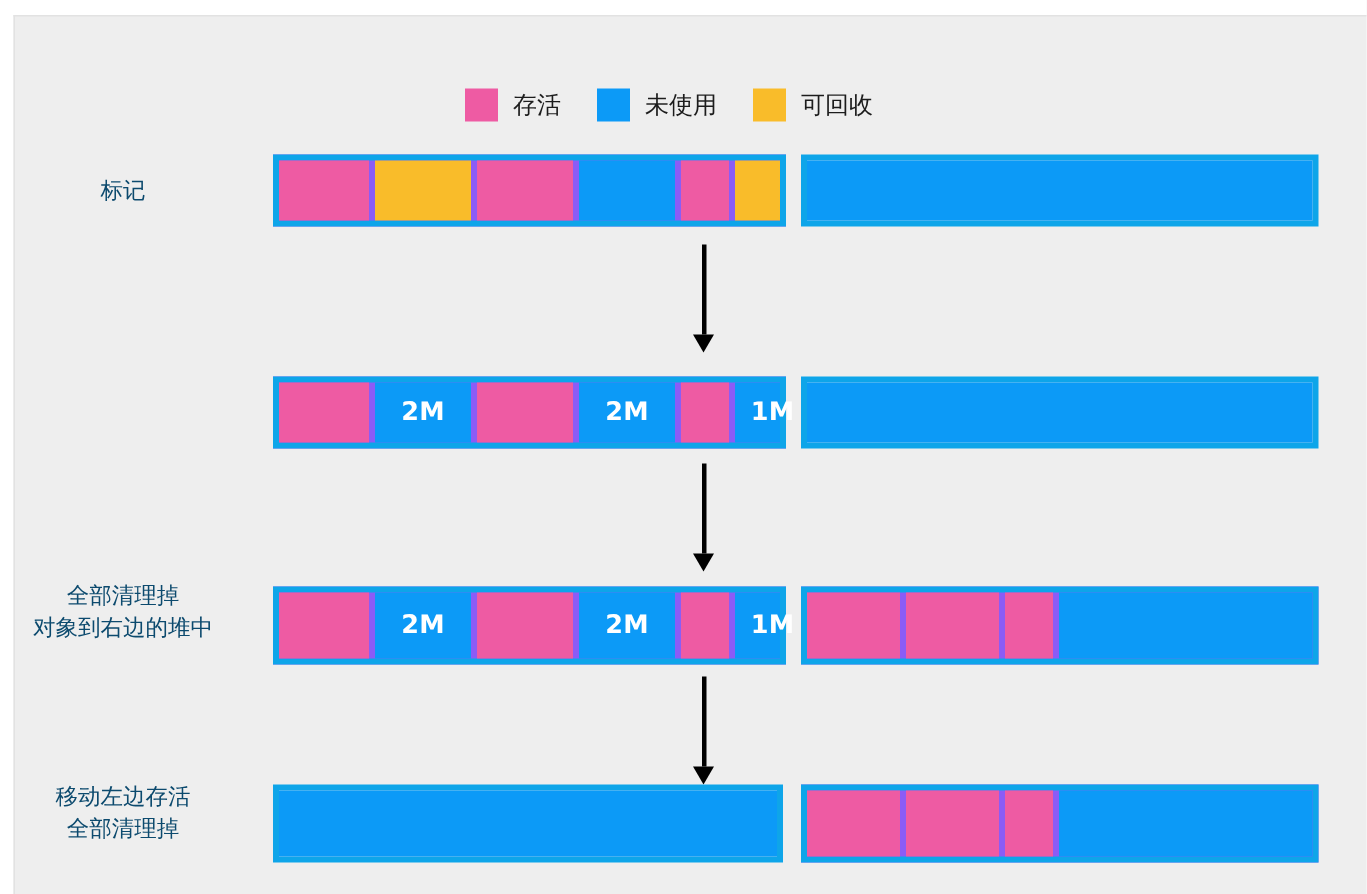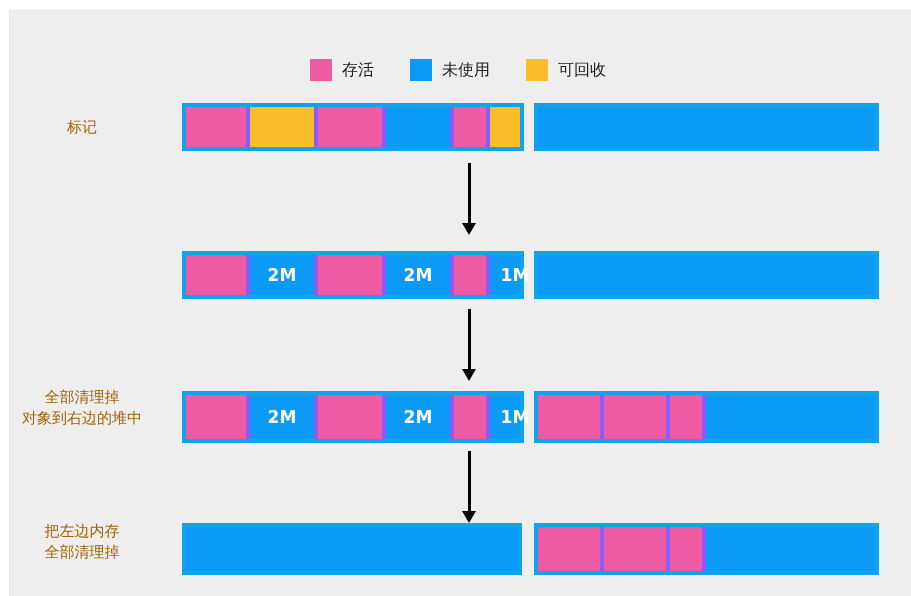--- a/index.html
+++ b/index.html
@@ -25,21 +25,21 @@
     box-sizing: border-box;
   }
 
   
   #legend {
     position: absolute;
     left: 300px;
     top: 48px;
     display: flex;
     align-items: center;
-    gap: 36px;
+    gap: 24px;
   }
   .legend-item {
     display: flex;
     align-items: center;
     gap: 10px;
   }
   .legend-swatch {
     width: 22px;
     height: 22px;
     display: block;
@@ -49,21 +49,21 @@
     color: #1c1c1c;
     line-height: 1;
     white-space: nowrap;
   }
 
   
   .row-label {
     position: absolute;
     text-align: center;
     font-size: 15px;
-    color: #a16207;
+    color: #0c4a6e;
     line-height: 21px;
     white-space: pre-line;
     left: 0;
     width: 144px;
   }
 
   .bar {
     position: absolute;
     box-sizing: content-box;
     border: 4px solid #0ea5e9;
@@ -181,21 +181,21 @@
     <div class="seg" style="width:62px; background:#ee5ba3"></div>
     <div class="seg" style="width:32px; background:#ee5ba3"></div>
     <div class="seg" style="width:169px; background:#0c9af7"></div>
   </div>
 
   <div class="arrow" style="left:449px; top:440px; height:72px;">
     <div class="shaft" style="height:60px;"></div>
     <div class="head" style="top:60px;"></div>
   </div>
 
-  <div class="row-label" style="top:510px">把左边内存
+  <div class="row-label" style="top:510px">移动左边存活
 全部清理掉</div>
 
   <div class="bar" style="left:172px; top:512px; height:44px;">
     <div class="seg" style="width:332px; background:#0c9af7"></div>
   </div>
 
   <div class="bar" style="left:524px; top:512px; height:44px;">
     <div class="seg" style="width:62px; background:#ee5ba3"></div>
     <div class="seg" style="width:62px; background:#ee5ba3"></div>
     <div class="seg" style="width:32px; background:#ee5ba3"></div>

